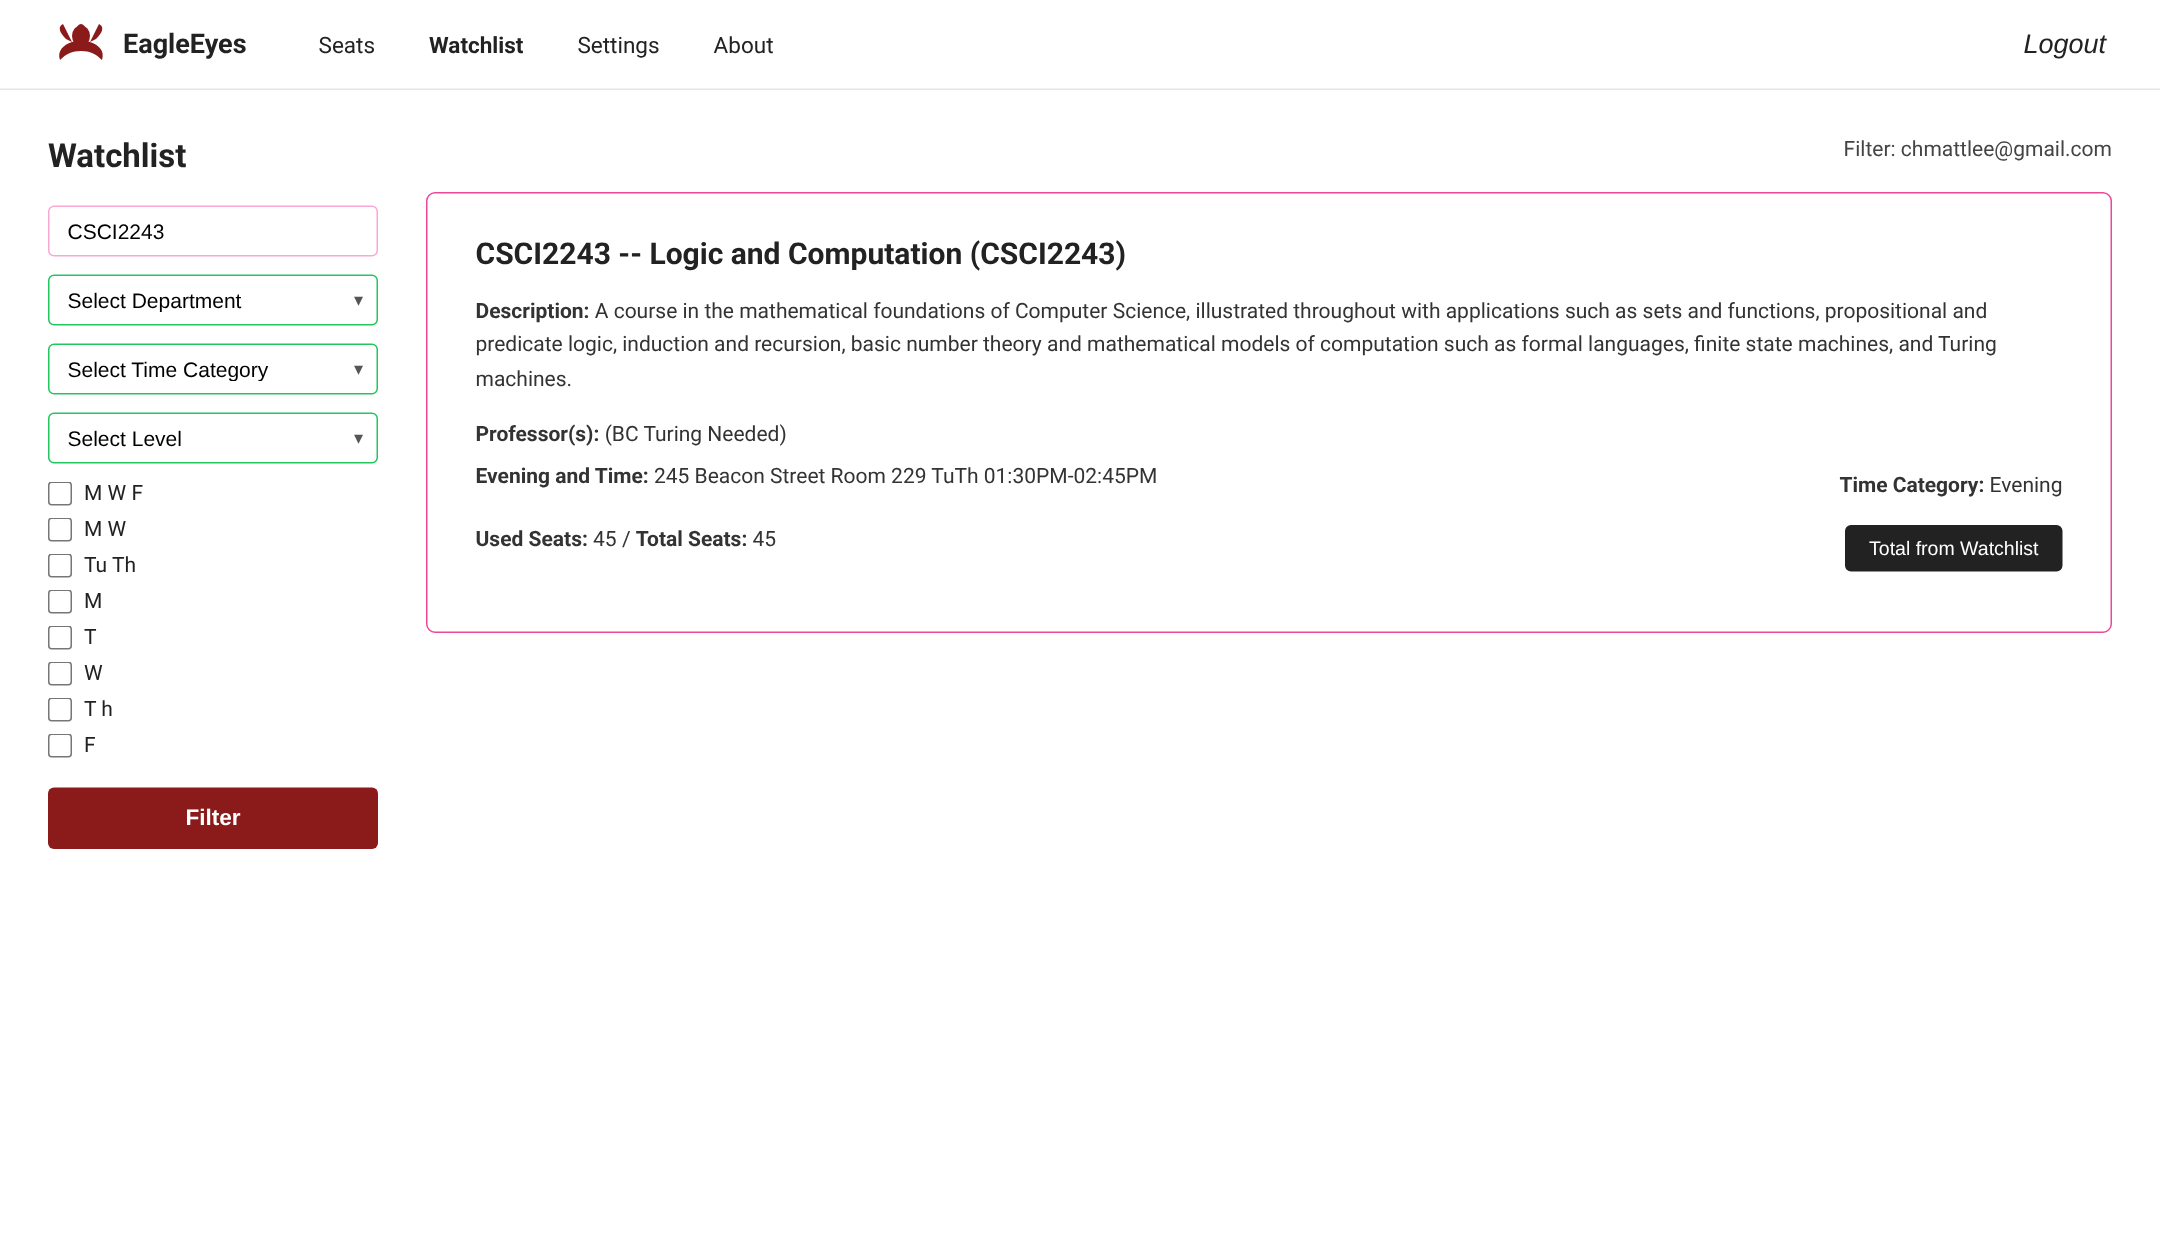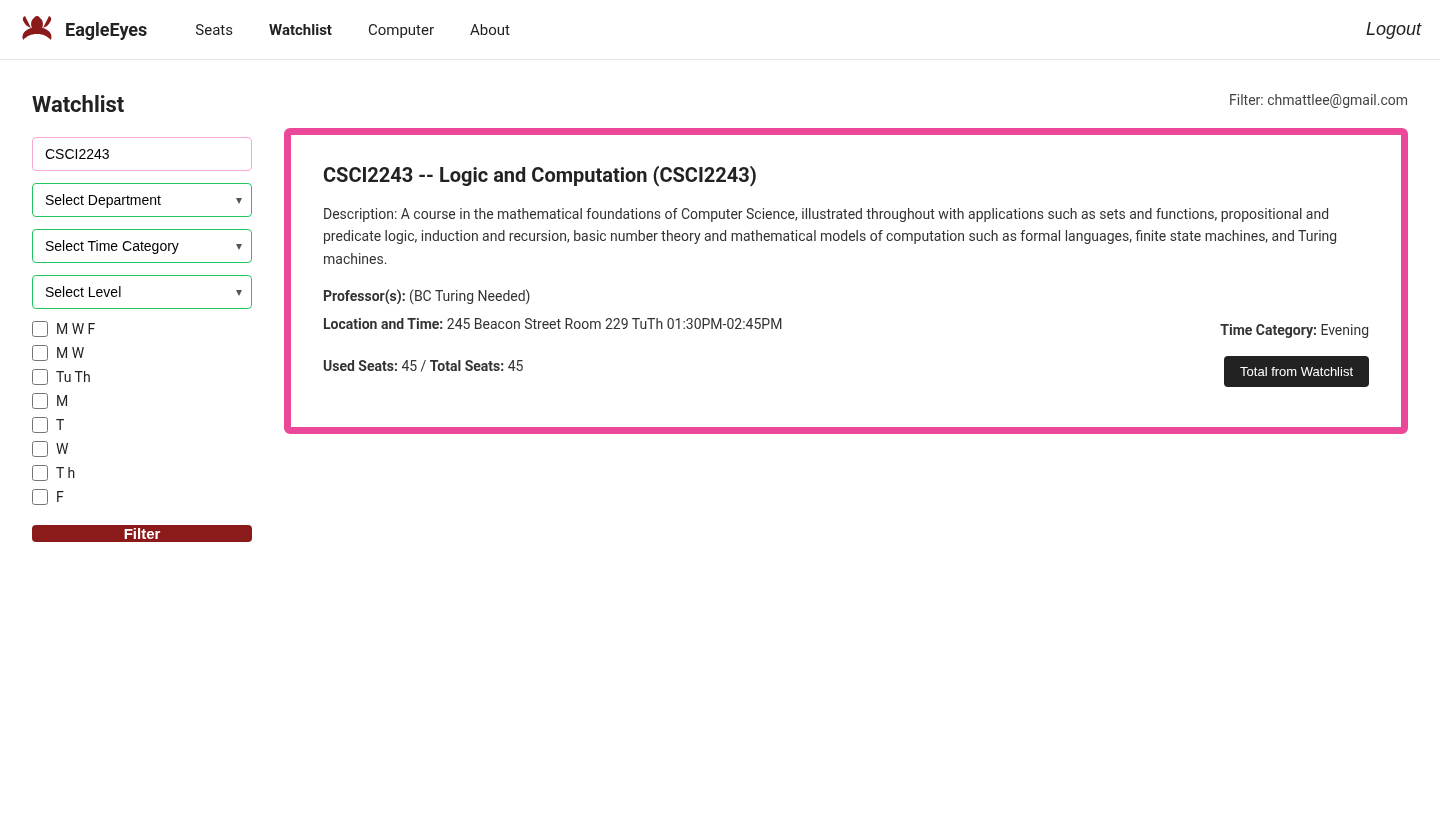--- a/index.html
+++ b/index.html
@@ -1,21 +1,21 @@
 <!DOCTYPE html>
 <html><head>
   <meta charset="utf-8">
   <style>
     * { box-sizing: border-box; margin: 0; padding: 0; }
     body { font-family: -apple-system, BlinkMacSystemFont, 'Segoe UI', Roboto, sans-serif; background: #fff; color: #222; font-size: 15px; }
 
     
     nav {
       display: flex; align-items: center;
-      padding: 0 19px; height: 60px;
+      padding: 0 36px; height: 60px;
       border-bottom: 1px solid #e5e5e5;
     }
     .nav-brand {
       display: flex; align-items: center; gap: 10px;
       font-weight: 700; font-size: 18px; color: #222;
       margin-right: 48px; text-decoration: none;
     }
     .nav-links { display: flex; gap: 36px; }
     .nav-link {
       text-decoration: none; color: #222; font-size: 15px;
@@ -47,37 +47,37 @@
       pointer-events: none; color: #555; font-size: 12px;
     }
 
     
     .checkbox-group { margin-bottom: 20px; }
     .checkbox-item { display: flex; align-items: flex-start; gap: 8px; margin-bottom: 8px; font-size: 14px; cursor: pointer; }
     .checkbox-item input[type="checkbox"] { width: 16px; height: 16px; cursor: pointer; }
 
     
     .filter-btn {
-      width: 100%; 
+      width: 100%; padding: 12px;
       background: #8b1a1a; color: #fff;
       border: none; border-radius: 4px;
       font-size: 15px; font-weight: 600; cursor: pointer;
     }
 
     
     .email-row { text-align: right; margin-bottom: 20px; font-size: 14px; color: #444; }
 
     
     .course-card {
-      border: 7px solid #ec4899; border-radius: 6px;
+      border: 1px solid #ec4899; border-radius: 6px;
       padding: 28px 32px; position: relative;
     }
     .course-title { font-size: 20px; font-weight: 700; margin-bottom: 16px; }
     .course-description { font-size: 14px; line-height: 1.6; margin-bottom: 18px; color: #333; }
-    .course-description strong { font-weight: 400; }
+    .course-description strong { font-weight: 700; }
     .course-field { font-size: 14px; margin-bottom: 12px; color: #333; }
     .course-field strong { font-weight: 700; }
     .course-row { display: flex; justify-content: space-between; align-items: center; margin-bottom: 12px; }
     .time-category { font-size: 14px; color: #333; }
     .remove-btn {
       padding: 8px 16px;
       background: #222; color: #fff;
       border: none; border-radius: 4px;
       font-size: 13px; cursor: pointer;
     }
@@ -99,21 +99,21 @@
         <path d="M28 14 C32 10 34 6 30 4 C28 8 26 12 24 16 Z"></path>
         <ellipse cx="18" cy="8" rx="3" ry="4"></ellipse>
         <polygon points="16,12 18,15 20,12" fill="#8b1a1a"></polygon>
       </g>
     </svg>
     <span>EagleEyes</span>
   </a>
   <div class="nav-links">
     <a class="nav-link">Seats</a>
     <a class="nav-link active">Watchlist</a>
-    <a class="nav-link">Computer</a>
+    <a class="nav-link">Settings</a>
     <a class="nav-link">About</a>
   </div>
   <button class="nav-logout">Logout</button>
 </nav>
 
 <div class="page">
 
   <aside class="sidebar">
     <h2 class="sidebar-title">Watchlist</h2>
 
@@ -194,21 +194,21 @@
       </p>
 
       <p class="course-field">
         <strong>Professor(s):</strong>
         <span> </span>
         <span>(BC Turing Needed)</span>
       </p>
 
       <div class="course-row">
         <p class="course-field">
-          <strong>Location and Time:</strong>
+          <strong>Evening and Time:</strong>
           <span> </span>
           <span>245 Beacon Street Room 229 TuTh 01:30PM-02:45PM</span>
         </p>
         <span class="time-category">
           <strong>Time Category:</strong>
           <span> </span>
           <span>Evening</span>
         </span>
       </div>
 

